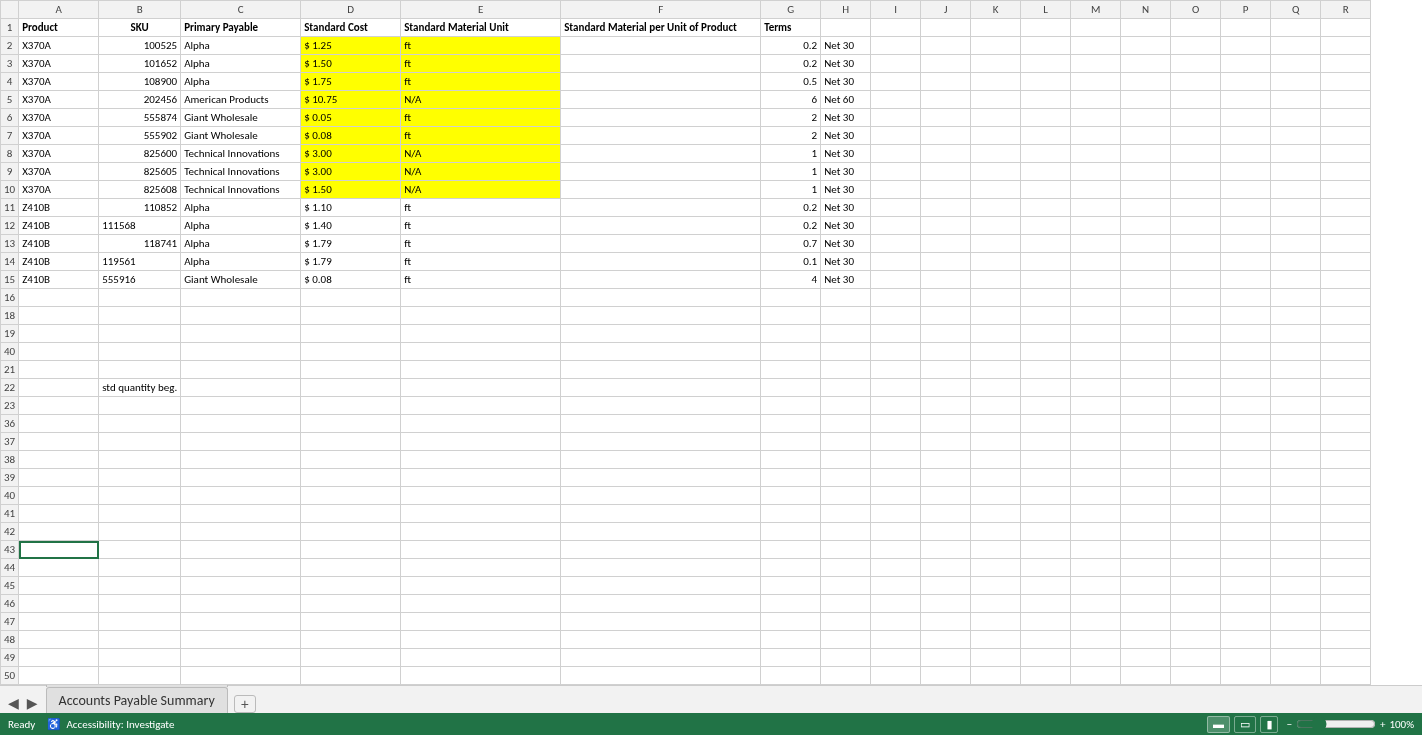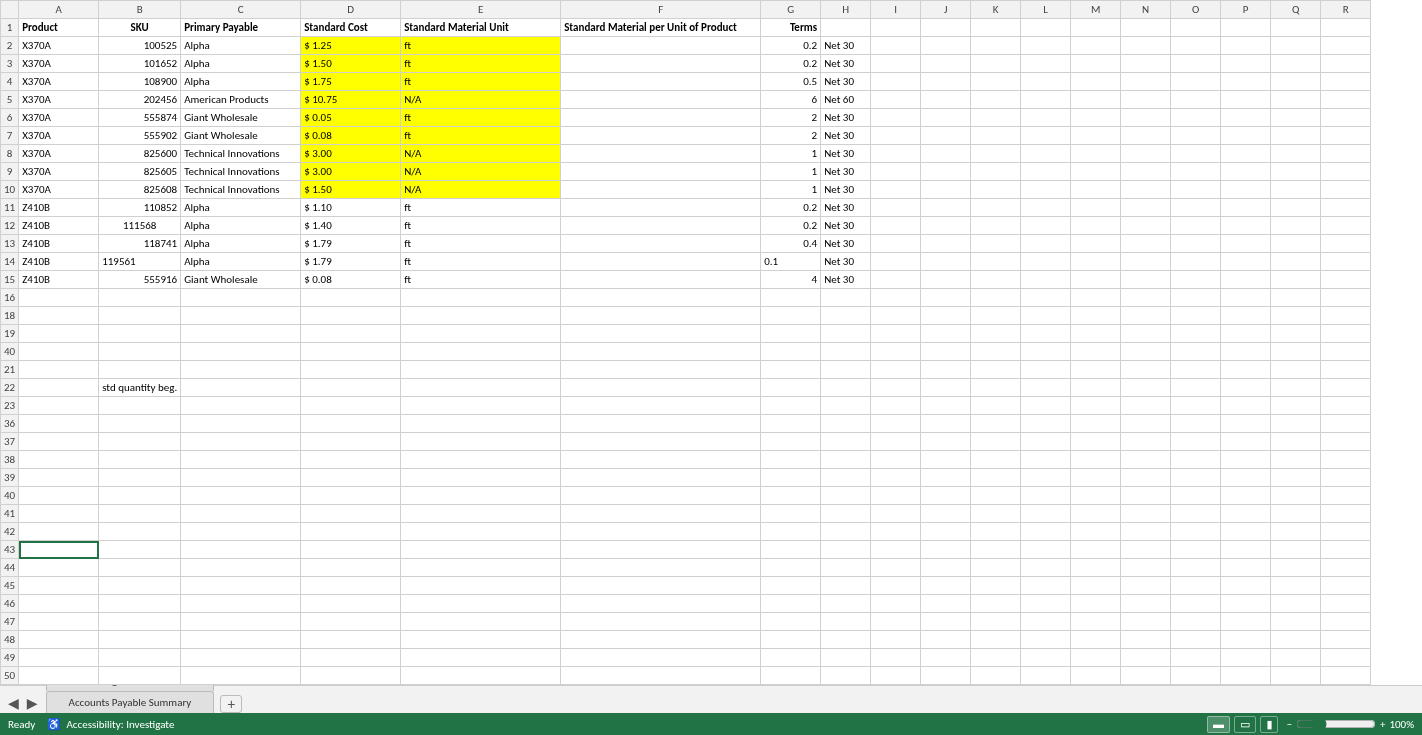--- a/index.html
+++ b/index.html
@@ -79,26 +79,26 @@
     #sheet-tabs {
       height: 28px;
       background: #f2f2f2;
       display: flex;
       align-items: flex-end;
       border-top: 1px solid #ccc;
       padding-left: 4px;
     }
 
     .sheet-tab {
-      padding: 4px 22px;
+      padding: 4px 12px;
       border: 1px solid #bbb;
       border-bottom: none;
       background: #e0e0e0;
       cursor: pointer;
-      font-size: 11px;
+      font-size: 14px;
       margin-right: 2px;
       border-radius: 3px 3px 0 0;
       color: #333;
     }
 
     .sheet-tab.active {
       background: #fff;
       color: #217346;
       font-weight: bold;
       border-color: #bbb;
@@ -167,21 +167,21 @@
         <tbody id="table-body">
 
         <tr>
               <td class="row-header">1</td>
               <td style="font-weight: bold;">Product</td>
               <td style="font-weight: bold; text-align: center;">SKU</td>
               <td style="font-weight: bold;">Primary Payable</td>
               <td style="font-weight: bold;">Standard Cost</td>
               <td style="font-weight: bold;">Standard Material Unit</td>
               <td style="font-weight: bold;">Standard Material per Unit of Product</td>
-              <td style="font-weight: bold; text-align: right;">Terms</td>
+              <td style="font-weight: bold; text-align: left;">Terms</td>
               <td style="font-weight: bold;"></td>
               <td style="font-weight: bold;"></td>
               <td style="font-weight: bold;"></td>
               <td style="font-weight: bold;"></td>
               <td style="font-weight: bold;"></td>
               <td style="font-weight: bold;"></td>
               <td style="font-weight: bold;"></td>
               <td style="font-weight: bold;"></td>
               <td style="font-weight: bold;"></td>
               <td style="font-weight: bold;"></td>
@@ -393,21 +393,21 @@
               <td></td>
               <td></td>
               <td></td>
               <td></td>
               <td></td>
               <td></td>
             </tr>
             <tr>
               <td class="row-header">12</td>
               <td>Z410B</td>
-              <td style="text-align: center;">111568</td>
+              <td style="text-align: left;">111568</td>
               <td>Alpha</td>
               <td>$ 1.40</td>
               <td>ft</td>
               <td></td>
               <td style="text-align: right;">0.2</td>
               <td>Net 30</td>
               <td></td>
               <td></td>
               <td></td>
               <td></td>
@@ -419,58 +419,58 @@
               <td></td>
             </tr>
             <tr>
               <td class="row-header">13</td>
               <td>Z410B</td>
               <td style="text-align: right;">118741</td>
               <td>Alpha</td>
               <td>$ 1.79</td>
               <td>ft</td>
               <td></td>
-              <td style="text-align: right;">0.4</td>
+              <td style="text-align: right;">0.7</td>
               <td>Net 30</td>
               <td></td>
               <td></td>
               <td></td>
               <td></td>
               <td></td>
               <td></td>
               <td></td>
               <td></td>
               <td></td>
               <td></td>
             </tr>
             <tr>
               <td class="row-header">14</td>
               <td>Z410B</td>
               <td style="text-align: left;">119561</td>
               <td>Alpha</td>
               <td>$ 1.79</td>
               <td>ft</td>
               <td></td>
-              <td style="text-align: left;">0.1</td>
+              <td style="text-align: right;">0.1</td>
               <td>Net 30</td>
               <td></td>
               <td></td>
               <td></td>
               <td></td>
               <td></td>
               <td></td>
               <td></td>
               <td></td>
               <td></td>
               <td></td>
             </tr>
             <tr>
               <td class="row-header">15</td>
               <td>Z410B</td>
-              <td style="text-align: right;">555916</td>
+              <td style="text-align: left;">555916</td>
               <td>Giant Wholesale</td>
               <td>$ 0.08</td>
               <td>ft</td>
               <td></td>
               <td style="text-align: right;">4</td>
               <td>Net 30</td>
               <td></td>
               <td></td>
               <td></td>
               <td></td>

